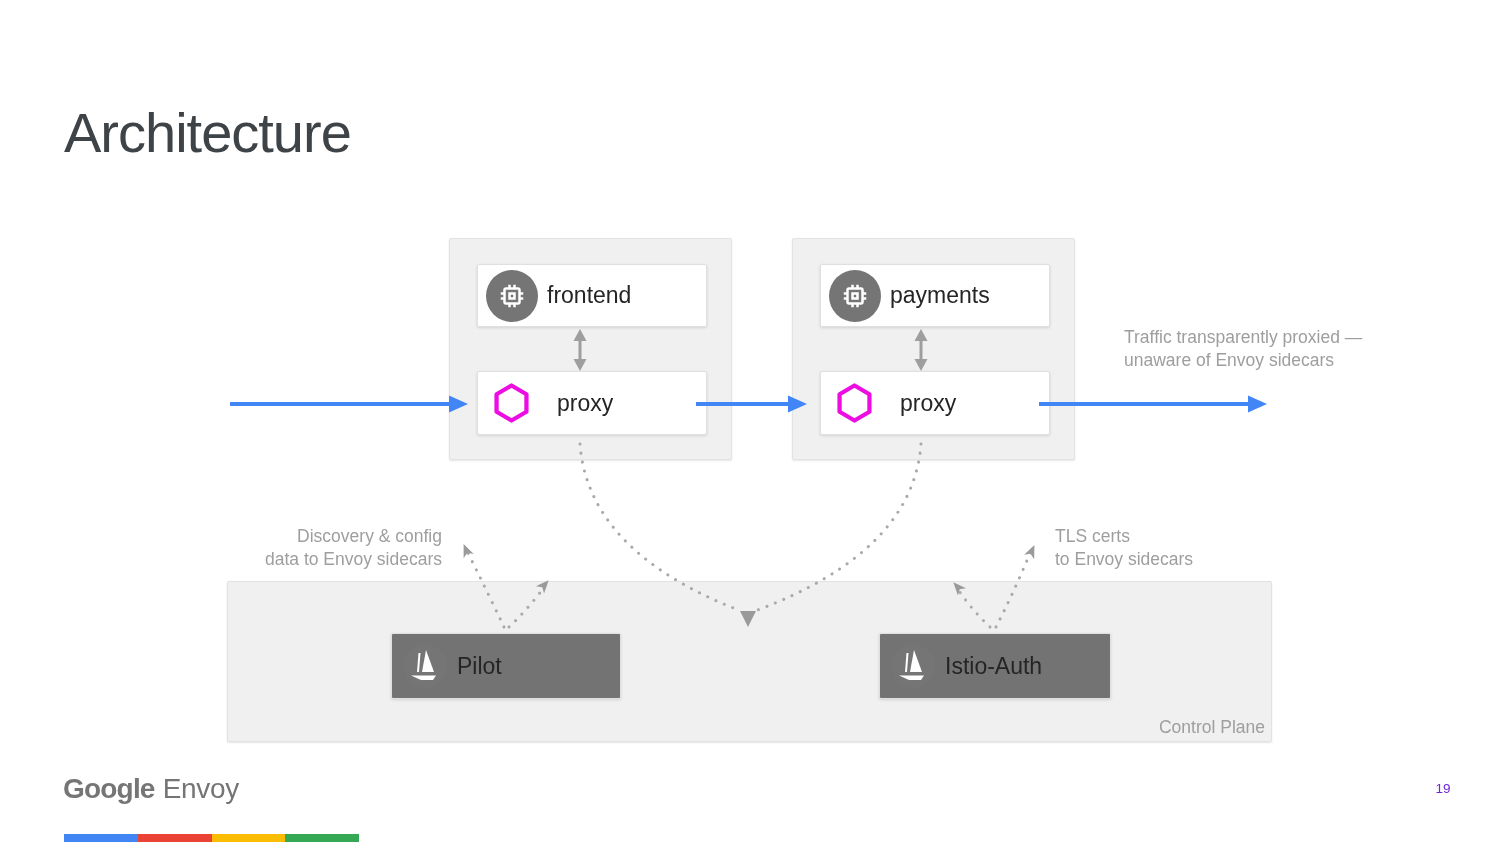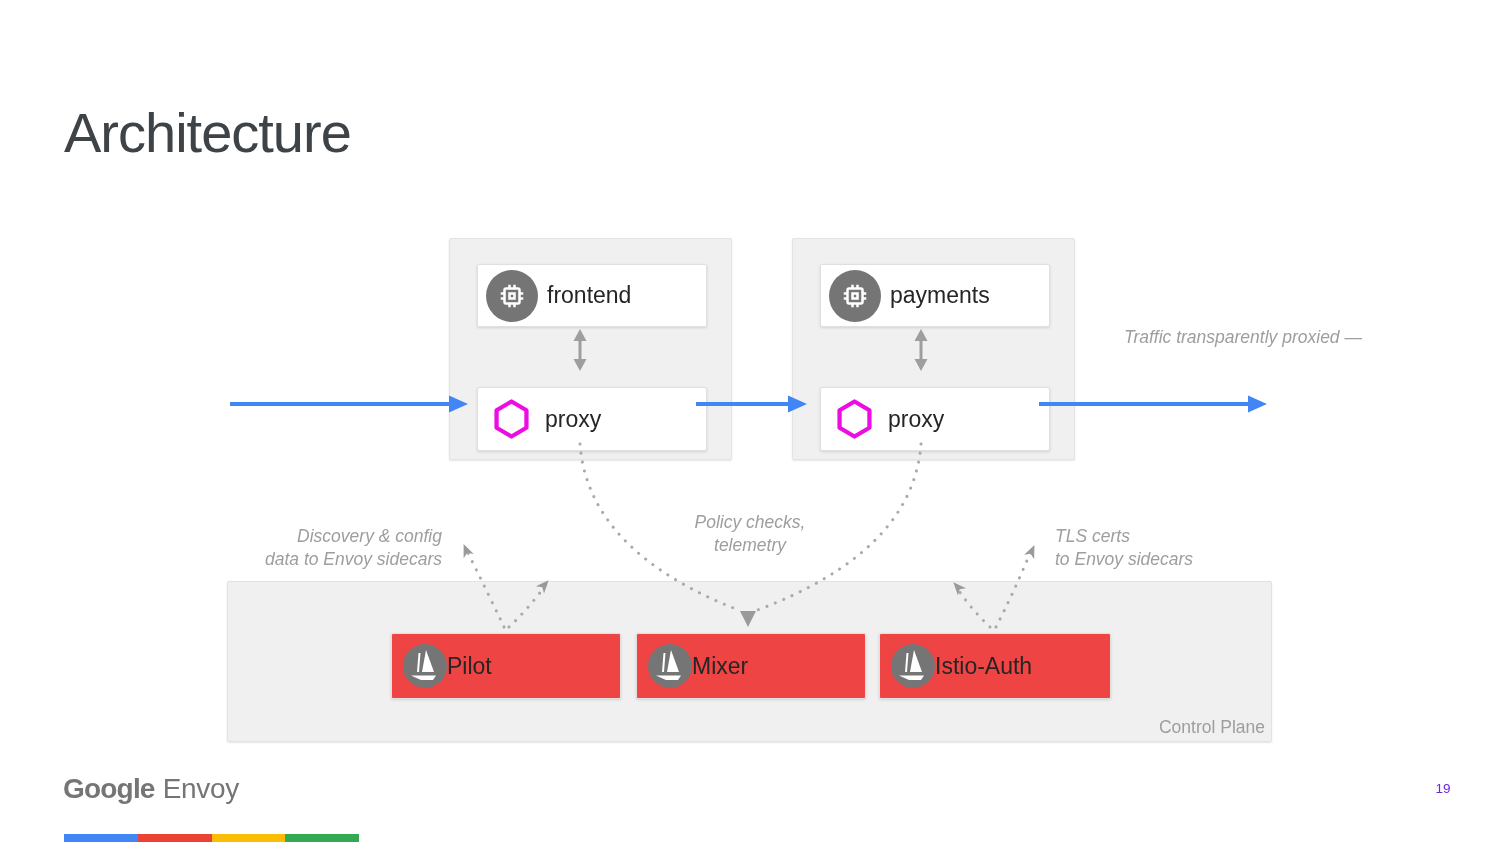--- a/index.html
+++ b/index.html
@@ -21,53 +21,53 @@
   }
   .pod-frontend { left:437px; top:238px; }
   .pod-payments { left:780px; top:238px; }
   .wbox {
     position:absolute; left:27px; width:230px; background:#ffffff;
     border:1px solid #e0e0e0; border-radius:2px;
     box-shadow:0 1px 3px rgba(0,0,0,0.13);
     display:flex; align-items:center;
   }
   .svc-box { top:25px; height:63px; padding-left:8px; gap:9px; }
-  .prx-box { top:148px; height:64px; padding-left:13px; gap:13px; }
+  .prx-box { top:132px; height:64px; padding-left:13px; gap:25px; }
   .box-label { font-size:23px; color:#252525; }
   .circle-icon {
     border-radius:50%; background:var(--icon-gray);
     display:flex; align-items:center; justify-content:center; flex:0 0 auto;
   }
   .circle-lg { width:52px; height:52px; }
   .circle-md { width:44px; height:44px; }
   
   .control-plane {
     position:absolute; left:227px; top:581px; width:1045px; height:161px;
     background:#f0f0f0; border:1px solid #e2e2e2; border-radius:2px;
     box-shadow:0 1px 2px rgba(0,0,0,0.10);
   }
   .cp-box {
-    position:absolute; top:51px; height:66px; background:#ef4444;
+    position:absolute; top:51px; height:66px; background:#737373;
     border:1px solid #e0e0e0; border-radius:2px;
     box-shadow:0 1px 3px rgba(0,0,0,0.13);
-    display:flex; align-items:center; padding-left:11px; 
+    display:flex; align-items:center; padding-left:11px; gap:10px;
   }
   .cp-pilot { left:163px; width:230px; }
   .cp-mixer { left:408px; width:230px; }
   .cp-auth  { left:651px; width:232px; }
   .cp-label {
     position:absolute; right:6px; bottom:3px;
     font-size:17.5px; color:var(--annotation-gray);text-align:center;
   }
   
   .note {
     position:absolute; font-size:17.5px; line-height:22.5px;
     color:var(--annotation-gray);
   }
-  .note span { display:block;font-style:italic; }
+  .note span { display:block; }
   .note-traffic   { left:1124px; top:326px; }
   .note-discovery { left:228px;  top:525px; width:214px; text-align:right; }
   .note-policy    { left:650px;  top:511px; width:200px; text-align:center; }
   .note-tls       { left:1055px; top:525px; }
   
   .overlay { position:absolute; left:0; top:0; pointer-events:none; }
   .blue-line { stroke:var(--accent-blue); stroke-width:4; }
   .blue-head { fill:var(--accent-blue); }
   .gray-line { stroke:var(--annotation-gray); stroke-width:3; }
   .gray-head { fill:var(--annotation-gray); }
@@ -129,55 +129,42 @@
     <div class="wbox prx-box">
       <svg width="41" height="46" viewBox="-24 -26 48 52">
         <polygon class="hex" points="0,-20.5 17.5,-10.25 17.5,10.25 0,20.5 -17.5,10.25 -17.5,-10.25"></polygon>
       </svg>
       <span class="box-label">proxy</span>
     </div>
   </div>
 
   <div class="note note-traffic">
     <span>Traffic transparently proxied —</span>
+    <span>unaware of Envoy sidecars</span>
   </div>
   <div class="note note-discovery">
     <span>Discovery &amp; config</span>
     <span>data to Envoy sidecars</span>
-  </div>
-  <div class="note note-policy">
-    <span>Policy checks,</span>
-    <span>telemetry</span>
   </div>
   <div class="note note-tls">
     <span>TLS certs</span>
     <span>to Envoy sidecars</span>
   </div>
 
   <div class="control-plane">
     <div class="cp-box cp-pilot">
       <span class="circle-icon circle-md">
         <svg width="44" height="44" viewBox="-22 -22 44 44">
           <polygon class="white-glyph" points="1,-16 -3,6 9,6"></polygon>
           <line x1="-5.5" y1="-13" x2="-7" y2="6" stroke="#ffffff" stroke-width="2"></line>
           <polygon class="white-glyph" points="-14,9.5 11,9.5 8,14 -4,14"></polygon>
         </svg>
       </span>
       <span class="box-label">Pilot</span>
     </div>
-    <div class="cp-box cp-mixer">
-      <span class="circle-icon circle-md">
-        <svg width="44" height="44" viewBox="-22 -22 44 44">
-          <polygon class="white-glyph" points="1,-16 -3,6 9,6"></polygon>
-          <line x1="-5.5" y1="-13" x2="-7" y2="6" stroke="#ffffff" stroke-width="2"></line>
-          <polygon class="white-glyph" points="-14,9.5 11,9.5 8,14 -4,14"></polygon>
-        </svg>
-      </span>
-      <span class="box-label">Mixer</span>
-    </div>
     <div class="cp-box cp-auth">
       <span class="circle-icon circle-md">
         <svg width="44" height="44" viewBox="-22 -22 44 44">
           <polygon class="white-glyph" points="1,-16 -3,6 9,6"></polygon>
           <line x1="-5.5" y1="-13" x2="-7" y2="6" stroke="#ffffff" stroke-width="2"></line>
           <polygon class="white-glyph" points="-14,9.5 11,9.5 8,14 -4,14"></polygon>
         </svg>
       </span>
       <span class="box-label">Istio-Auth</span>
     </div>

